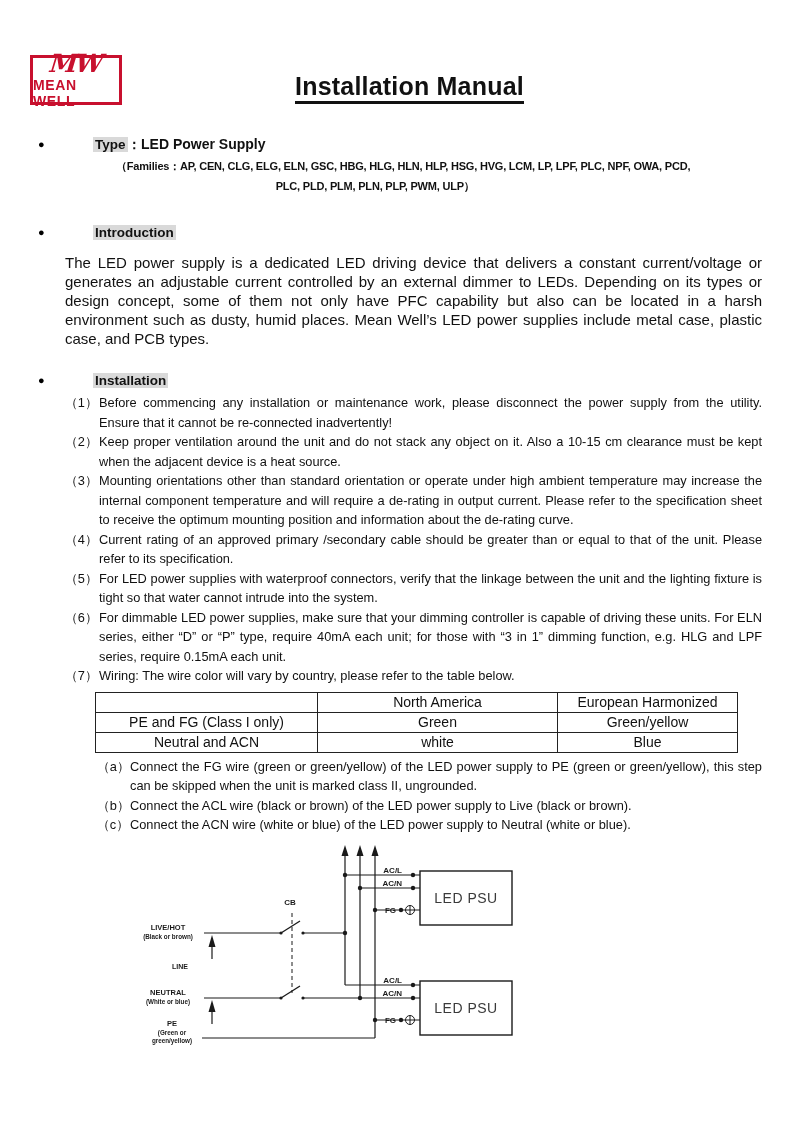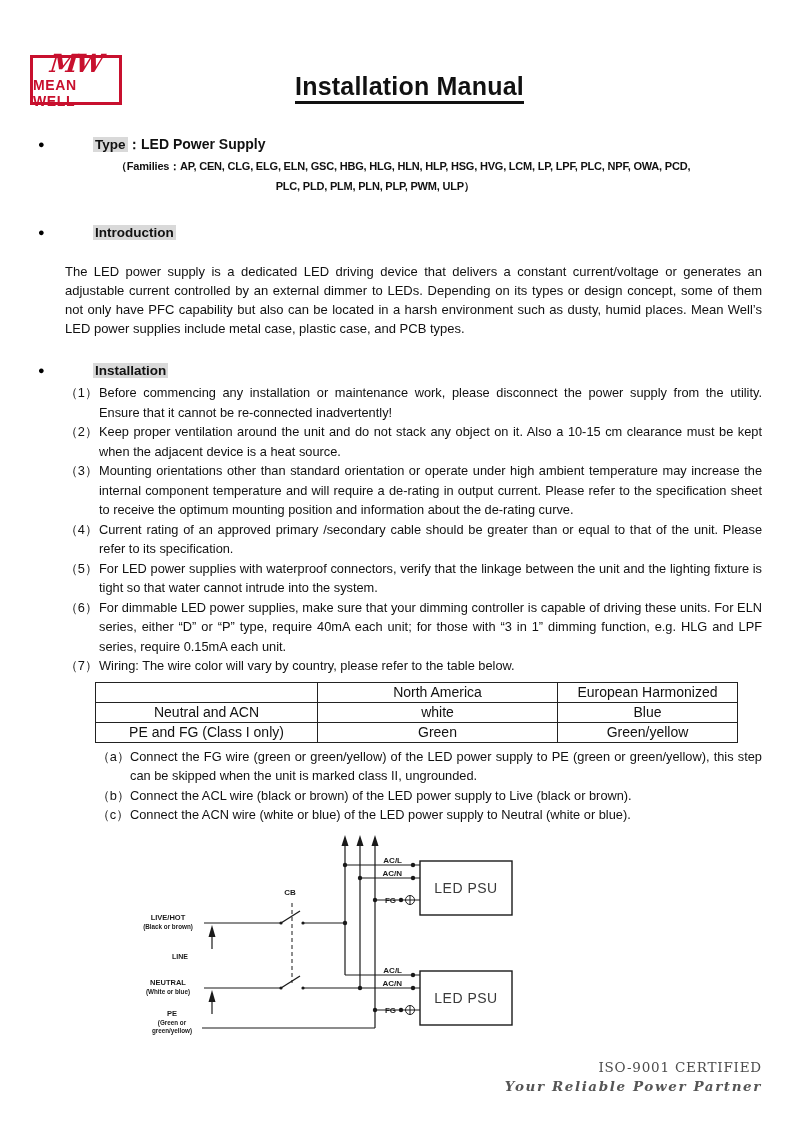--- a/index.html
+++ b/index.html
@@ -40,21 +40,21 @@
 
   .families { font-weight:bold; font-size:11px; letter-spacing:-0.2px; line-height:20px; margin-top:1px; }
   .families-l1 { padding-left:56px; white-space:nowrap; }
   .families-l2 { text-align:center; }
 
   .mt-type { margin-top:30px; }
   .mt-intro { margin-top:26px; }
   .mt-install { margin-top:22px; }
 
   .body-text {
-    margin-left:27px; margin-top:19px; font-size:13px; line-height:19px; text-align:justify;
+    margin-left:27px; margin-top:10px; font-size:15px; line-height:19px; text-align:justify;
   }
 
   .items { margin-top:2px; }
   .item { display:flex; margin-left:27px; font-size:12.8px; line-height:19.5px; }
   .item .marker { flex:0 0 34px; white-space:nowrap; }
   .item .itext { flex:1; text-align:justify; }
   .sub-item { margin-left:59px; }
   .sub-item .marker { flex:0 0 33px; }
 
   table.wire-table { border-collapse:collapse; margin:6px 0 4px 57px; }
@@ -147,28 +147,28 @@
     <table class="wire-table">
       <thead>
         <tr>
           <th class="wt-c1"></th>
           <th class="wt-c2">North America</th>
           <th class="wt-c3">European Harmonized</th>
         </tr>
       </thead>
       <tbody>
         <tr>
+          <td>PE and FG (Class I only)</td>
+          <td>Green</td>
+          <td>Green/yellow</td>
+        </tr>
+        <tr>
           <td>Neutral and ACN</td>
           <td>white</td>
           <td>Blue</td>
-        </tr>
-        <tr>
-          <td>PE and FG (Class I only)</td>
-          <td>Green</td>
-          <td>Green/yellow</td>
         </tr>
       </tbody>
     </table>
 
     <div class="item sub-item">
       <span class="marker">（a）</span>
       <div class="itext">Connect the FG wire (green or green/yellow) of the LED power supply to PE (green or green/yellow), this step can be skipped when the unit is marked class II, ungrounded.</div>
     </div>
     <div class="item sub-item">
       <span class="marker">（b）</span>
@@ -262,19 +262,15 @@
         <text x="28" y="96" text-anchor="middle" font-size="6.3">(Black or brown)</text>
         <text x="40" y="126" text-anchor="middle" font-size="7">LINE</text>
         <text x="28" y="152" text-anchor="middle" font-size="7.5">NEUTRAL</text>
         <text x="28" y="161" text-anchor="middle" font-size="6.3">(White or blue)</text>
         <text x="32" y="183" text-anchor="middle" font-size="7.5">PE</text>
         <text x="32" y="192" text-anchor="middle" font-size="6.3">(Green or</text>
         <text x="32" y="200" text-anchor="middle" font-size="6.3">green/yellow)</text>
       </svg>
     </div>
 
-    <div class="footer">
-      <div class="iso">ISO-9001 CERTIFIED</div>
-      <div class="tagline">Your Reliable Power Partner</div>
-    </div>
 
   </div>
 </div>
 
 </body></html>

